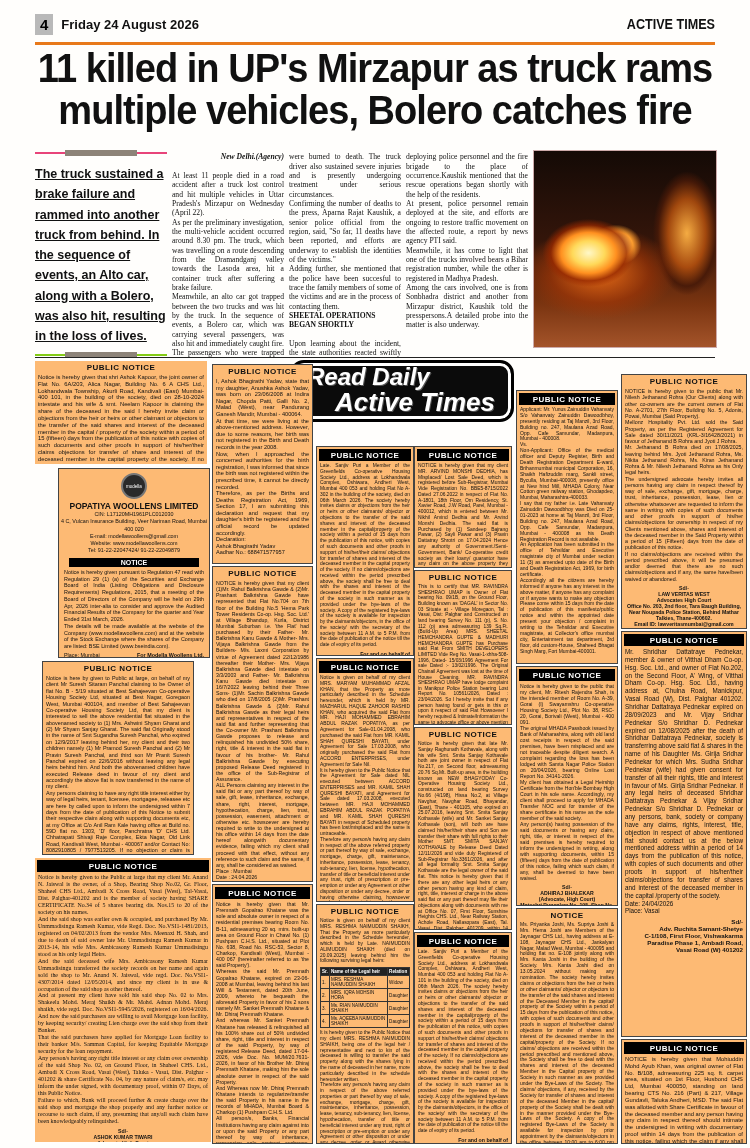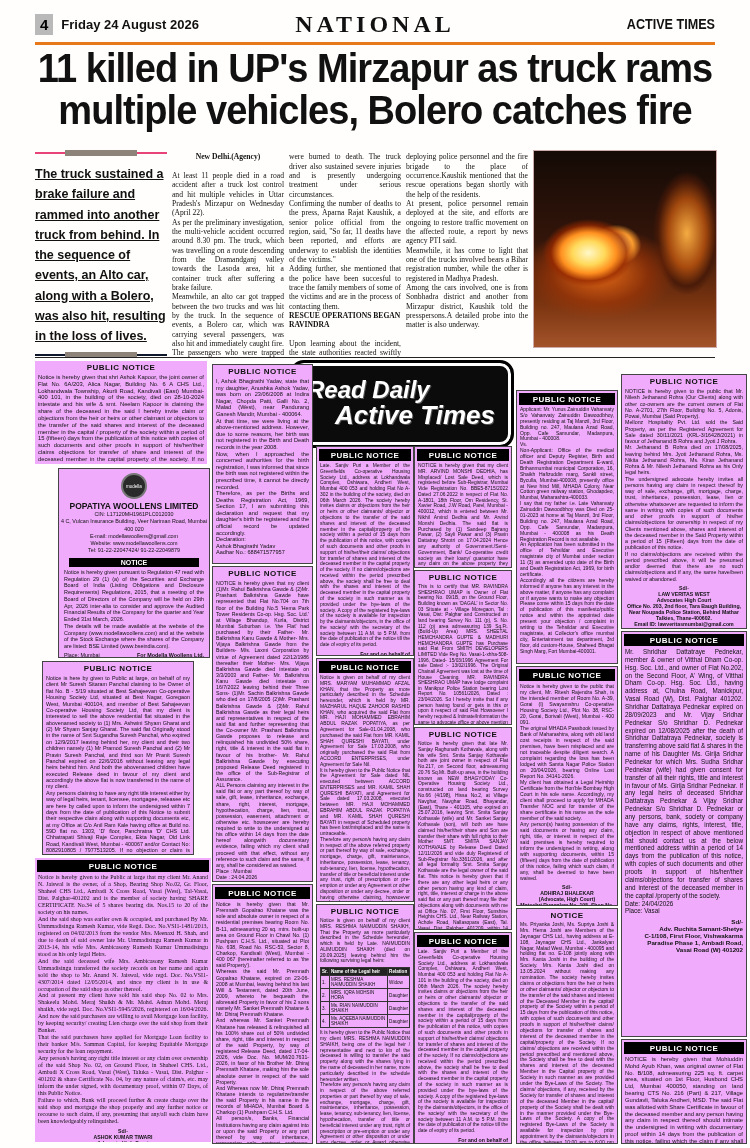--- a/index.html
+++ b/index.html
@@ -11,52 +11,52 @@
   .hdate{font-weight:bold;font-size:13px;}
   .section{position:absolute;left:0;right:0;text-align:center;font-family:"Liberation Serif",serif;
            font-weight:bold;font-size:24px;letter-spacing:4px;}
   .mast{margin-left:auto;font-weight:800;font-size:14px;letter-spacing:0px;transform:scaleX(.9);transform-origin:right;}
   .rule-orange{position:absolute;left:35px;top:42px;width:680px;height:3px;background:#e8791a;}
   
   .headline{position:absolute;left:10px;top:48px;width:730px;text-align:center;font-weight:800;
             font-size:40px;line-height:1.04;letter-spacing:-1px;transform:scaleX(.95);transform-origin:center;}
   
   .pq{position:absolute;left:35px;top:152px;width:132px;padding:10px 0 8px 0;
-      font-weight:bold;font-size:12.5px;line-height:1.62;border-top:2px solid #e8447a;border-bottom:2px solid #0f172a;}
+      font-weight:bold;font-size:12.5px;line-height:1.62;border-top:2px solid #e8447a;border-bottom:2px solid #84cc16;}
   .pq span{text-decoration:underline;}
   .pq:before,.pq:after{content:"";position:absolute;left:50%;transform:translateX(-50%);width:72px;height:6px;background:#8d8378;}
   .pq:before{top:-4px;} .pq:after{bottom:-4px;}
   .acol{position:absolute;top:143px;height:214px;font-family:"Liberation Serif",serif;font-size:7.6px;
         line-height:1.23;text-align:justify;white-space:pre-line;overflow:hidden;}
-  .dateline{text-align:center;font-weight:bold;}
+  .dateline{text-align:right;font-weight:bold;font-style:italic;}
   .subhead{font-weight:bold;text-align:left;}
   .photo{position:absolute;left:533px;top:150px;width:182px;height:196px;border:1px solid #caa;
      background:
       radial-gradient(ellipse 46px 34px at 30% 52%, #fff8c8 0%, #ffd95a 35%, #ff9020 60%, rgba(150,40,0,.75) 82%, rgba(40,15,5,0) 100%),
       radial-gradient(ellipse 30px 24px at 45% 48%, #ffeea0 0%, #ffa030 55%, rgba(90,25,0,0) 85%),
       radial-gradient(ellipse 90px 55px at 36% 62%, rgba(255,120,25,.85) 0%, rgba(170,55,5,.55) 55%, rgba(60,20,5,0) 85%),
       radial-gradient(ellipse 34px 62px at 84% 42%, rgba(255,180,70,.95) 0%, rgba(190,85,15,.8) 55%, rgba(70,25,8,.9) 85%, rgba(30,12,6,0) 100%),
       linear-gradient(180deg,#140a06 0%, #33150a 45%, #7a3410 78%, #a4542a 100%);}
   .rule-black{position:absolute;left:35px;top:357px;width:680px;height:1px;background:#222;}
   
-  .box{position:absolute;border:1px solid #444;background:#f0abfc;overflow:hidden;}
+  .box{position:absolute;border:1px solid #444;background:#fdba74;overflow:hidden;}
   .noborder{border:none;}
   .nh{font-weight:bold;text-align:center;font-size:8px;padding:2px 0 1px 0;letter-spacing:.5px;}
   .nh.inv{background:#000;color:#fff;margin:2px 2px 1px 2px;}
   .nb{font-size:5.2px;line-height:1.18;text-align:justify;white-space:pre-line;padding:1px 3px 2px 3px;}
   .sig{font-size:5.2px;font-weight:bold;text-align:right;white-space:pre-line;padding:1px 3px 2px 3px;}
   
   .b-kapoor{left:35px;top:361px;width:172px;height:103px;} .b-kapoor .nb{font-size:5.8px;}
   .b-yadav{left:212px;top:364px;width:99px;height:198px;} .b-yadav .nb{font-size:5.6px;}
   .b-modella{left:58px;top:468px;width:150px;height:188px;text-align:center;}
   .b-panchal{left:42px;top:661px;width:150px;height:192px;} .b-panchal .nb{font-size:5.4px;}
   .b-jaiswal{left:35px;top:858px;width:176px;height:284px;} .b-jaiswal .nb{font-size:5.9px;font-family:"Liberation Serif",serif;}
   .b-gawde{left:212px;top:566px;width:99px;height:314px;}
   .b-khatane{left:212px;top:884px;width:99px;height:258px;}
-  .b-banner{left:290px;top:360px;width:224px;height:88px;background:#0b0b0b;border-radius:14px;border:3px solid #000;
+  .b-banner{left:290px;top:360px;width:224px;height:62px;background:#0b0b0b;border-radius:14px;border:3px solid #000;
             box-shadow:inset 0 0 0 3px #fff;display:flex;flex-direction:column;align-items:flex-start;justify-content:center;
             padding-left:14px;box-sizing:border-box;}
   .banner-l1{color:#fff;font-weight:800;font-style:italic;font-size:24px;line-height:1;text-shadow:1px 1px 0 #555;}
   .banner-l2{color:#fff;font-weight:800;font-style:italic;font-size:26px;line-height:1.05;margin-left:28px;text-shadow:1px 1px 0 #555;}
   .b-gfa302{left:316px;top:446px;width:96px;height:208px;} .b-gfa302 .nb{font-size:4.9px;}
   .b-maryam{left:316px;top:658px;width:96px;height:242px;} .b-maryam .nb{font-size:4.9px;}
   .b-reshma{left:316px;top:904px;width:96px;height:238px;} .b-reshma .nb{font-size:4.9px;}
   .b-dedhia{left:414px;top:446px;width:96px;height:120px;} .b-dedhia .nb{font-size:4.9px;}
   .b-umap{left:414px;top:570px;width:96px;height:153px;} .b-umap .nb{font-size:4.8px;}
   .b-kothavale{left:414px;top:727px;width:96px;height:201px;} .b-kothavale .nb{font-size:4.9px;}
@@ -82,40 +82,39 @@
   .heirs th{background:#222;color:#fff;}
 </style>
 </head>
 <body>
 
 <div id="page">
 
   <div class="hdr">
     <span class="pagebox">4</span>
     <span class="hdate">Friday 24 August 2026</span>
-    <span class="section">NATIONAL</span>
     <span class="mast">ACTIVE TIMES</span>
   </div>
   <div class="rule-orange"></div>
 
   <div class="headline">11 killed in UP's Mirzapur as truck rams multiple vehicles, Bolero catches fire</div>
 
   <div class="pq"><span>The truck sustained a brake failure and rammed into another truck from behind. In the sequence of events, an Alto car, along with a Bolero, was also hit, resulting in the loss of lives.</span></div>
 
   <div class="acol" style="left:172px;width:112px;">
     <div class="dateline">New Delhi.(Agency)</div>
     <span>At least 11 people died in a road accident after a truck lost control and hit multiple vehicles in Uttar Pradesh's Mirzapur on Wednesday (April 22).
 As per the preliminary investigation, the multi-vehicle accident occurred around 8.30 pm. The truck, which was travelling on a route descending from the Dramandganj valley towards the Lasoda area, hit a container truck after suffering a brake failure.
 Meanwhile, an alto car got trapped between the two trucks and was hit by the truck. In the sequence of events, a Bolero car, which was carrying several passengers, was also hit and immediately caught fire. The passengers who were trapped inside</span>
   </div>
   <div class="acol" style="left:289px;width:112px;">
     <span>were burned to death. The truck driver also sustained severe injuries and is presently undergoing treatment under serious circumstances.
 Confirming the number of deaths to the press, Aparna Rajat Kaushik, a senior police official from the region, said, "So far, 11 deaths have been reported, and efforts are underway to establish the identities of the victims."
 Adding further, she mentioned that the police have been succesful to trace the family members of some of the victims and are in the process of contacting them.</span>
-    <div class="subhead">RESCUE OPERATIONS BEGAN RAVINDRA</div>
+    <div class="subhead">SHEETAL OPERATIONS BEGAN SHORTLY</div>
     <span>Upon learning about the incident, the state authorities reacted swiftly by</span>
   </div>
   <div class="acol" style="left:406px;width:122px;">
     <span>deploying police personnel and the fire brigade to the place of occurrence.Kaushik mentioned that the rescue operations began shortly with the help of the residents.
 At present, police personnel remain deployed at the site, and efforts are ongoing to restore traffic movement on the affected route, a report by news agency PTI said.
 Meanwhile, it has come to light that one of the trucks involved bears a Bihar registration number, while the other is registered in Madhya Pradesh.
 Among the cars involved, one is from Sonbhadra district and another from Mirzapur district, Kaushik told the presspersons.A detailed probe into the matter is also underway.</span>
   </div>
 
   <div class="photo"></div>

